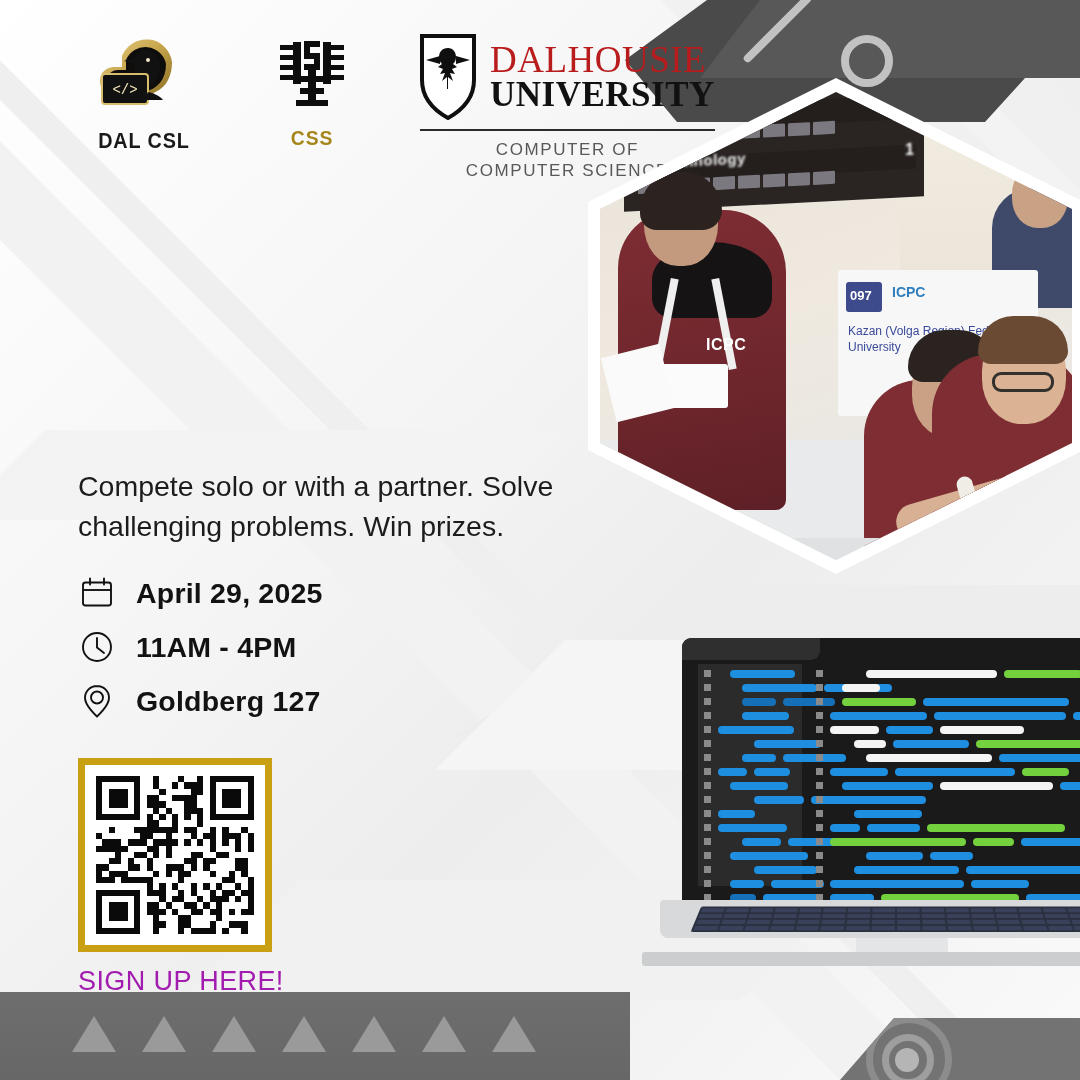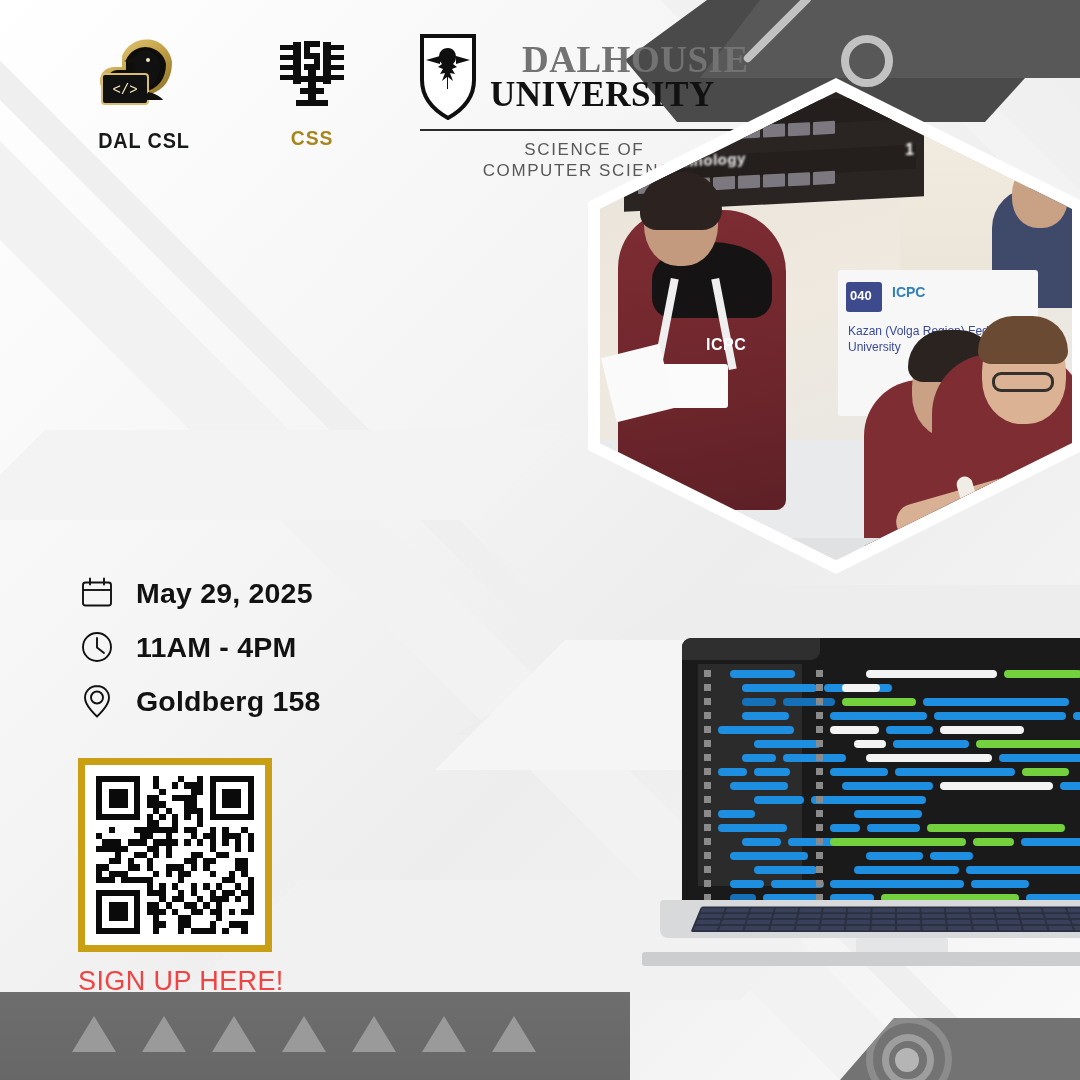--- a/index.html
+++ b/index.html
@@ -66,22 +66,22 @@
   .logo-dal { width:132px; text-align:center; }
   .badge { width:104px; height:86px; margin:0 auto; position:relative; }
   .badge-name { margin-top:12px; font-size:22px; font-weight:700; letter-spacing:1px;
     color:#18191a; font-family:"Liberation Sans", sans-serif; transform:scaleX(.9); }
   .logo-css { width:140px; text-align:center; margin-left:32px; margin-top:6px; }
   .css-name { margin-top:8px; font-size:21px; font-weight:700; letter-spacing:1px; color:#a6861a;
     transform:scaleX(.92); }
   .logo-dalu { margin-left:38px; margin-top:4px; display:flex; flex-direction:column; align-items:center; }
   .dalu-top { display:flex; align-items:center; gap:14px; }
   .dalu-words { line-height:.98; }
-  .dalu-l1 { font-family:"Liberation Serif", serif; font-weight:700; font-size:37px;
-    letter-spacing:.5px; color:#737373;margin-left:32px; }
+  .dalu-l1 { font-family:"Liberation Serif", serif; font-weight:400; font-size:37px;
+    letter-spacing:.5px; color:#b91c1c; }
   .dalu-l2 { font-family:"Liberation Serif", serif; font-weight:700; font-size:35px;
     letter-spacing:.5px; color:#111; }
   .dalu-rule { width:100%; height:1.5px; background:#2b2b2b; margin:9px 0 8px; }
   .dalu-sub { font-size:17px; letter-spacing:1.6px; color:#58595b; text-align:center; line-height:1.25; }
 
   
   .headline { position:absolute; left:78px; top:228px; }
   .hl-line { font-family:"Liberation Sans", sans-serif; font-weight:700;
     font-size:104px; line-height:.88; letter-spacing:-1px; transform:scaleX(.72);
     transform-origin:left center; white-space:nowrap; }
@@ -99,21 +99,21 @@
   .info-txt { font-size:28.5px; font-weight:700; color:#121212; letter-spacing:.2px; }
 
   
   .qr-wrap { position:absolute; left:78px; top:758px; }
   .qr-box { width:194px; height:194px; border:7px solid #c9a013; background:#fff;
     padding:11px; }
   .qr-grid { width:100%; height:100%; display:grid;
     grid-template-columns:repeat(25,1fr); grid-template-rows:repeat(25,1fr); }
   .qr-grid i { background:transparent; }
   .qr-grid i.on { background:#0a0a0a; }
-  .qr-label { margin-top:14px; font-size:27px; color:#ef4444; letter-spacing:.4px; }
+  .qr-label { margin-top:14px; font-size:27px; color:#a21caf; letter-spacing:.4px; }
 
   
   .hex { position:absolute; left:588px; top:78px; width:496px; height:496px;
     clip-path:polygon(50% 0%,100% 25%,100% 75%,50% 100%,0% 75%,0% 25%);
     background:#ffffff; }
   .hex-inner { position:absolute; left:600px; top:92px; width:472px; height:468px;
     clip-path:polygon(50% 0%,100% 25%,100% 75%,50% 100%,0% 75%,0% 25%);
     overflow:hidden; background:#dfe2e4; }
   .ph { position:absolute; }
   .ph-wall { inset:0; background:linear-gradient(160deg,#e8e2d8 0%,#efe9df 45%,#e4e6e8 100%); }
@@ -268,60 +268,61 @@
           <path d="M28 14c5 0 8 4 8 9 0 3-1 5-3 7l4 3-5 2 3 5-5-1 3 8-5-4v12h-1V43l-5 4 3-8-5 1 3-5-5-2 4-3c-2-2-3-4-3-7 0-5 3-9 9-9z" fill="#0f0f0f"></path>
           <path d="M20 22 6 26l14 4zM36 22l14 4-14 4z" fill="#0f0f0f"></path>
         </svg>
         <div class="dalu-words">
           <div class="dalu-l1">DALHOUSIE</div>
           <div class="dalu-l2">UNIVERSITY</div>
         </div>
       </div>
       <div class="dalu-rule"></div>
       <div class="dalu-sub">
-        <div>SCIENCE OF</div>
+        <div>COMPUTER OF</div>
         <div>COMPUTER SCIENCE</div>
       </div>
     </div>
   </div>
 
 
+  <div class="subtitle">Compete solo or with a partner. Solve challenging problems. Win prizes.</div>
 
   <div class="info">
 
     <div class="info-row">
       <span class="info-ico">
         <svg width="34" height="34" viewBox="0 0 34 34" fill="none" stroke="#121212" stroke-width="1.9">
           <rect x="3" y="6.5" width="28" height="23" rx="2.5"></rect>
           <line x1="3" y1="14" x2="31" y2="14"></line>
           <line x1="10" y1="2.5" x2="10" y2="8.5" stroke-linecap="round"></line>
           <line x1="24" y1="2.5" x2="24" y2="8.5" stroke-linecap="round"></line>
         </svg>
       </span>
-      <span class="info-txt">May 29, 2025</span>
+      <span class="info-txt">April 29, 2025</span>
     </div>
 
     <div class="info-row">
       <span class="info-ico">
         <svg width="34" height="34" viewBox="0 0 34 34" fill="none" stroke="#121212" stroke-width="1.9">
           <circle cx="17" cy="17" r="14"></circle>
           <path d="M17 8v9.5l7 5.5" stroke-linecap="round" stroke-linejoin="round"></path>
         </svg>
       </span>
       <span class="info-txt">11AM - 4PM</span>
     </div>
 
     <div class="info-row">
       <span class="info-ico">
         <svg width="34" height="36" viewBox="0 0 34 36" fill="none" stroke="#121212" stroke-width="1.9">
           <path d="M17 3c-6.6 0-12 5.2-12 11.7C5 23 17 33.5 17 33.5S29 23 29 14.7C29 8.2 23.6 3 17 3z"></path>
           <circle cx="17" cy="14.5" r="6"></circle>
         </svg>
       </span>
-      <span class="info-txt">Goldberg 158</span>
+      <span class="info-txt">Goldberg 127</span>
     </div>
   </div>
 
   <div class="qr-wrap">
     <div class="qr-box">
       <div class="qr-grid" id="qr-grid">
           <i class="on"></i>
           <i class="on"></i>
           <i class="on"></i>
           <i class="on"></i>
@@ -985,21 +986,21 @@
           <span></span>
       </div>
     </div>
 
     <div class="ph ph-person4"></div>
     <div class="ph ph-head4"></div>
 
     <div class="ph ph-stand">
       <div class="ph ph-stand-b" style="position:absolute;left:8px;top:12px;"></div>
       <div style="position:absolute;left:54px;top:14px;color:#2f7fbf;font-size:14px;font-weight:700;filter:blur(.6px);">ICPC</div>
-      <div style="position:absolute;left:12px;top:18px;color:#fff;font-size:13px;font-weight:700;">040</div>
+      <div style="position:absolute;left:12px;top:18px;color:#fff;font-size:13px;font-weight:700;">097</div>
       <div style="position:absolute;left:10px;top:54px;color:#3a4a9a;font-size:12px;filter:blur(.6px);">Kazan (Volga Region) Federal</div>
       <div style="position:absolute;left:10px;top:70px;color:#3a4a9a;font-size:12px;filter:blur(.6px);">University</div>
     </div>
 
     <div class="ph ph-person1"></div>
     <div class="ph ph-hood"></div>
     <div class="ph ph-head1"></div>
     <div class="ph ph-hair1"></div>
     <div class="ph ph-lany"></div>
     <div class="ph ph-lany2"></div>

